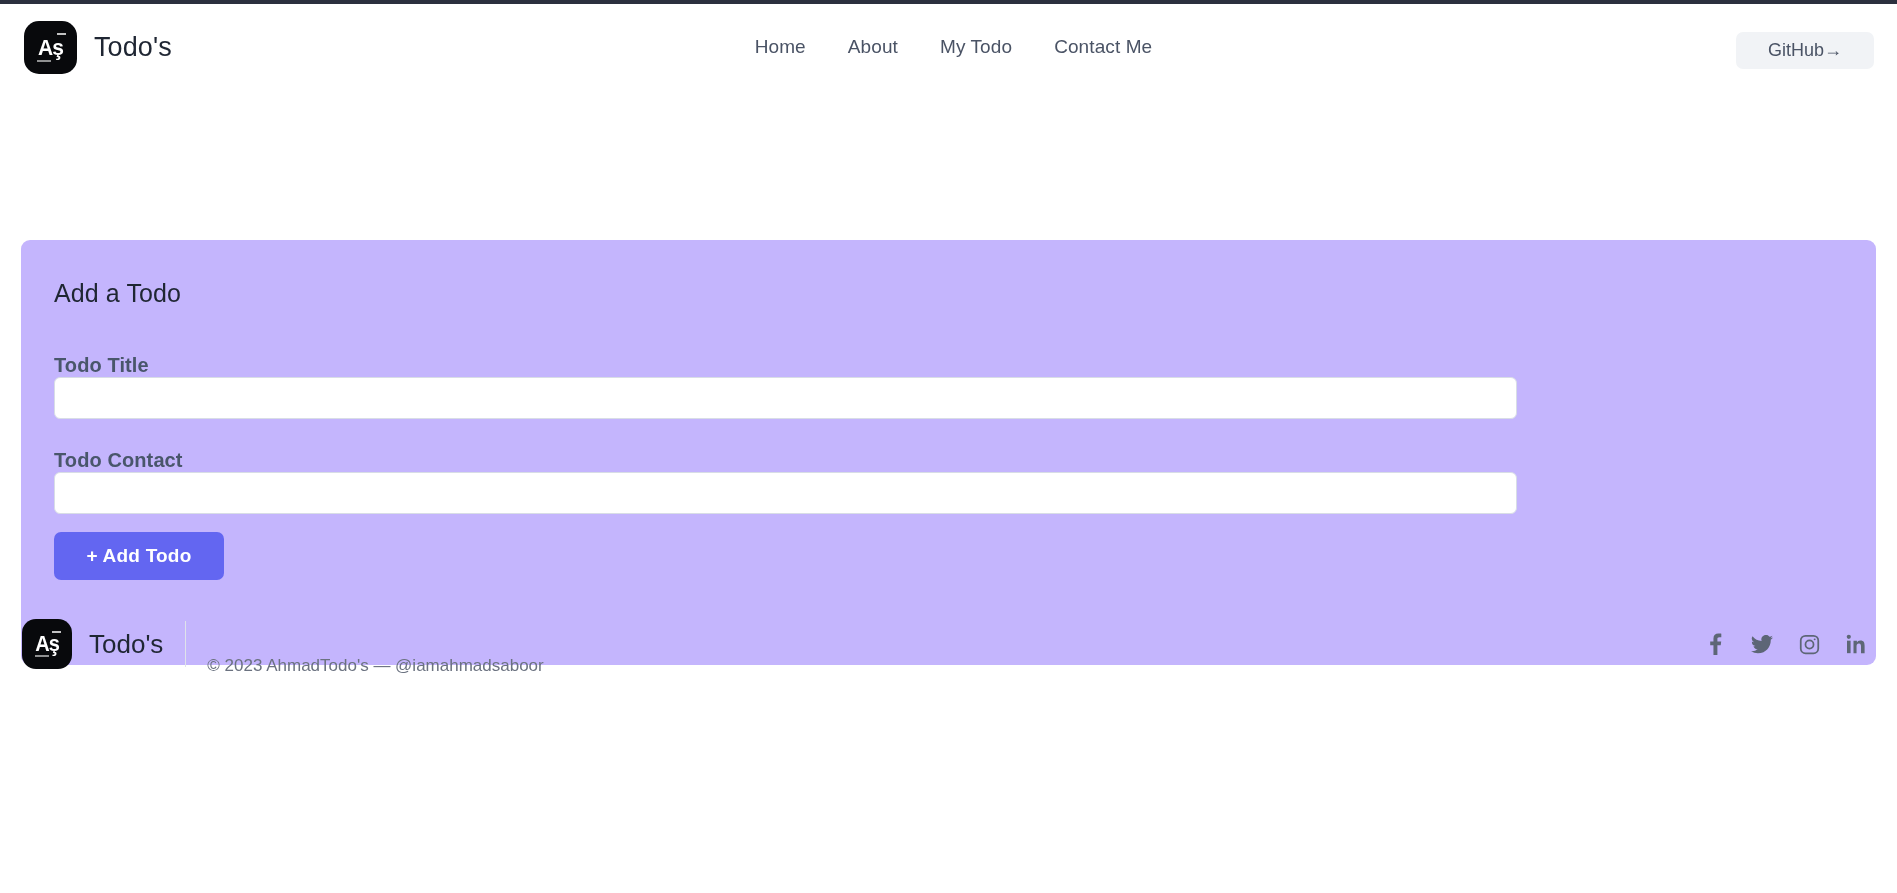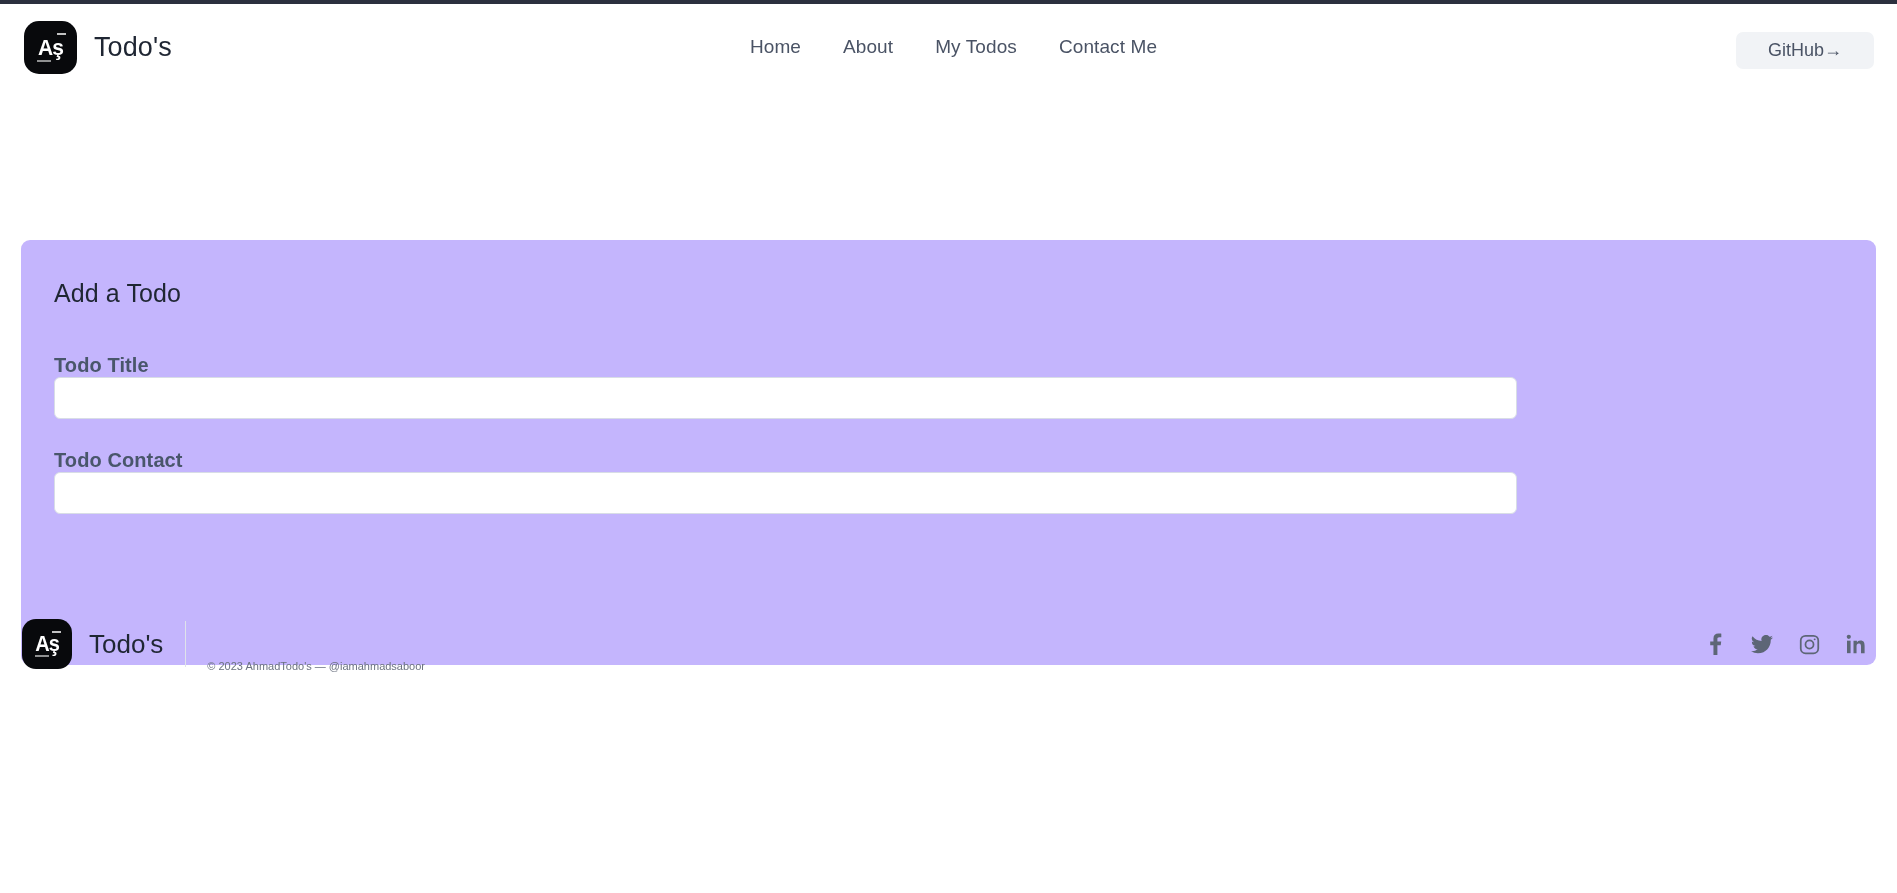--- a/index.html
+++ b/index.html
@@ -113,21 +113,21 @@
   }
   .footer-left .logo-mark { width:50px; height:50px; border-radius:14px; }
   .footer-left .logo-mark .mono { font-size:20px; }
   .footer-brand {
     font-size:26px; color:#1f2633; margin-left:17px; white-space:nowrap;
   }
   .footer-divider {
     width:1px; height:46px; background:#dfe3ea; margin-left:22px;
   }
   .footer-copy {
-    font-size:11px; color:#6b7280; margin-left:21px; white-space:nowrap;margin-top:44px;
+    font-size:17px; color:#6b7280; margin-left:21px; white-space:nowrap;margin-top:44px;
   }
   .socials {
     position:absolute; right:30px; top:0; height:88px;
     display:flex; align-items:center; gap:25px;
   }
   .socials a {
     display:flex; align-items:center; justify-content:center;
     width:22px; height:24px; color:#5d6676; text-decoration:none;
   }
   .socials svg { display:block; }
@@ -146,36 +146,37 @@
         <span class="tick-top"></span>
         <span class="mono">Aş</span>
         <span class="tick-bot"></span>
       </div>
       <span class="brand-name">Todo's</span>
     </div>
 
     <nav class="nav">
       <a href="#">Home</a>
       <a href="#">About</a>
-      <a href="#">My Todos</a>
+      <a href="#">My Todo</a>
       <a href="#">Contact Me</a>
     </nav>
 
     <button class="gh-btn">GitHub→</button>
   </div>
 
   <section class="card">
     <div class="card-title">Add a Todo</div>
 
     <label class="field-label l1">Todo Title</label>
     <input class="field-input i1" type="text" placeholder="" value="" style="">
 
     <label class="field-label l2">Todo Contact</label>
     <input class="field-input i2" type="text" placeholder="" style="">
 
+    <button class="submit-btn">+ Add Todo</button>
   </section>
 
   <footer class="footer">
     <div class="footer-left">
       <div class="logo-mark">
         <span class="tick-top"></span>
         <span class="mono">Aş</span>
         <span class="tick-bot"></span>
       </div>
       <span class="footer-brand">Todo's</span>

